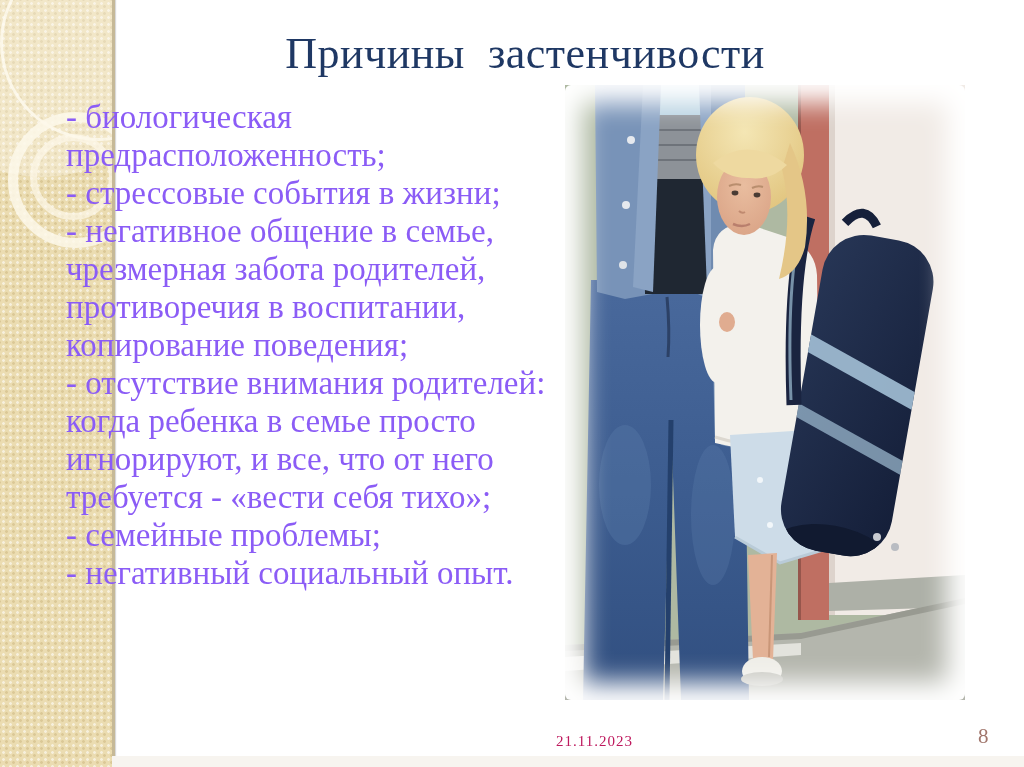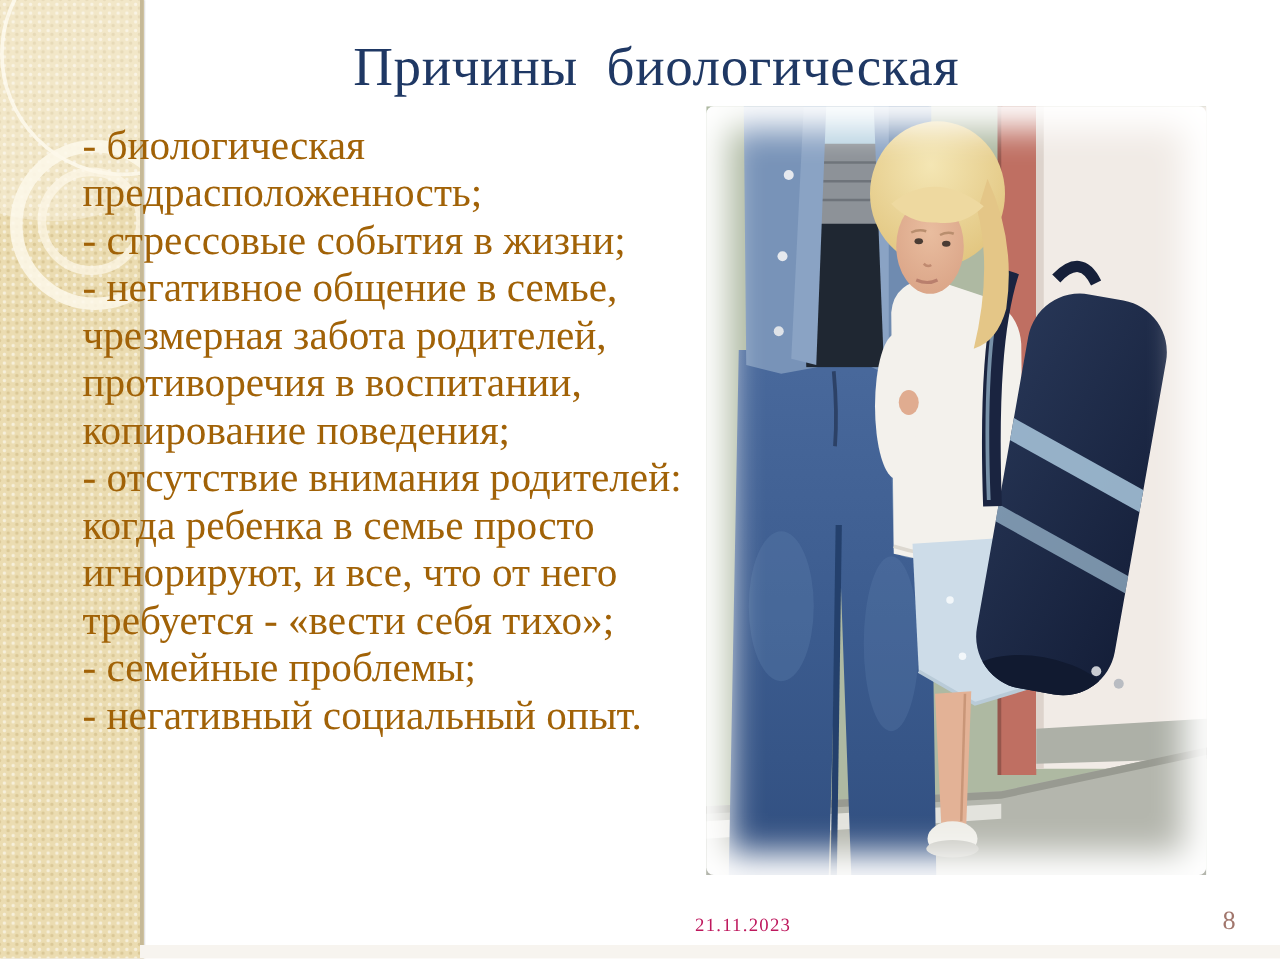--- a/index.html
+++ b/index.html
@@ -23,21 +23,21 @@
   .ring-outer{left:8px;top:112px;width:116px;height:116px;border-width:10px;}
   .ring-inner{left:30px;top:134px;width:72px;height:72px;border-width:7px;
     border-color:rgba(253,248,234,.7);}
   
   .footer-strip{position:absolute;left:112px;right:0;bottom:0;height:11px;background:#f7f4ef;}
   
   .title{position:absolute;left:120px;top:28px;width:810px;margin:0;
     font-size:44px;font-weight:normal;color:#1f3864;text-align:center;
     white-space:pre-wrap;letter-spacing:.5px;}
   .body-text{position:absolute;left:66px;top:98px;
-    font-size:33px;line-height:38px;color:#a16207;white-space:pre-line;}
+    font-size:33px;line-height:38px;color:#8b5cf6;white-space:pre-line;}
   .date{position:absolute;left:556px;top:733px;font-size:15px;color:#be185d;letter-spacing:1px;}
   .page-number{position:absolute;left:978px;top:724px;font-size:21px;color:#a1766c;}
   
   .photo{position:absolute;left:565px;top:85px;width:400px;height:615px;margin:0;}
   .photo svg{display:block;}
   .photo-fade{position:absolute;inset:0;pointer-events:none;
     box-shadow:inset 0 0 26px 18px #ffffff;border-radius:6px;}
 </style>
 </head>
 <body>
@@ -46,21 +46,21 @@
 
   <div class="side-band">
     <div class="sweep"></div>
     <div class="ring ring-large"></div>
     <div class="ring ring-outer"></div>
     <div class="ring ring-inner"></div>
   </div>
 
   <div class="footer-strip"></div>
 
-  <h1 class="title">Причины  биологическая</h1>
+  <h1 class="title">Причины  застенчивости</h1>
 
   <div class="body-text">- биологическая
 предрасположенность;
 - стрессовые события в жизни;
 - негативное общение в семье,
 чрезмерная забота родителей,
 противоречия в воспитании,
 копирование поведения;
 - отсутствие внимания родителей:
 когда ребенка в семье просто

